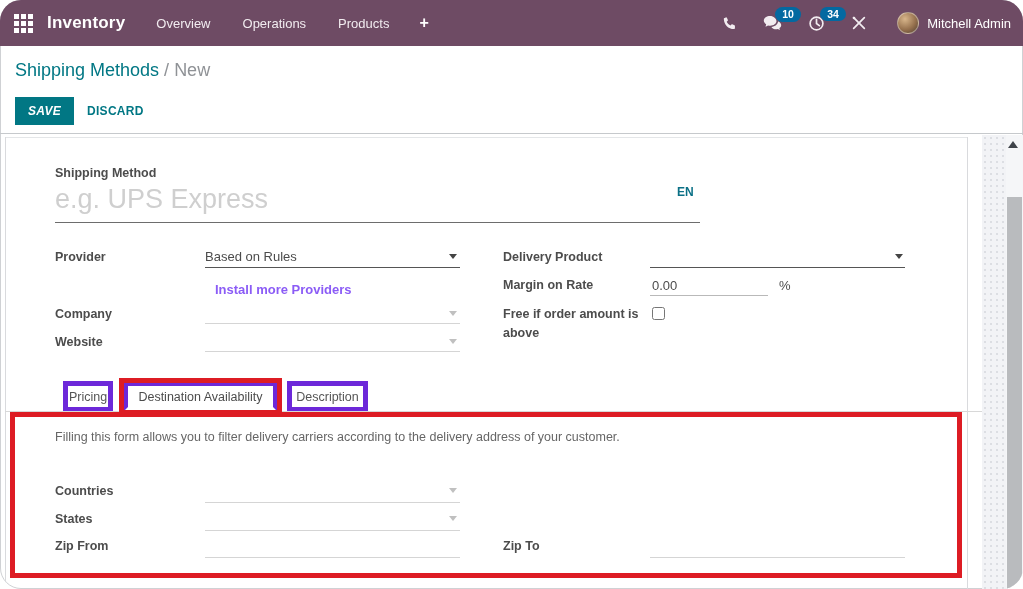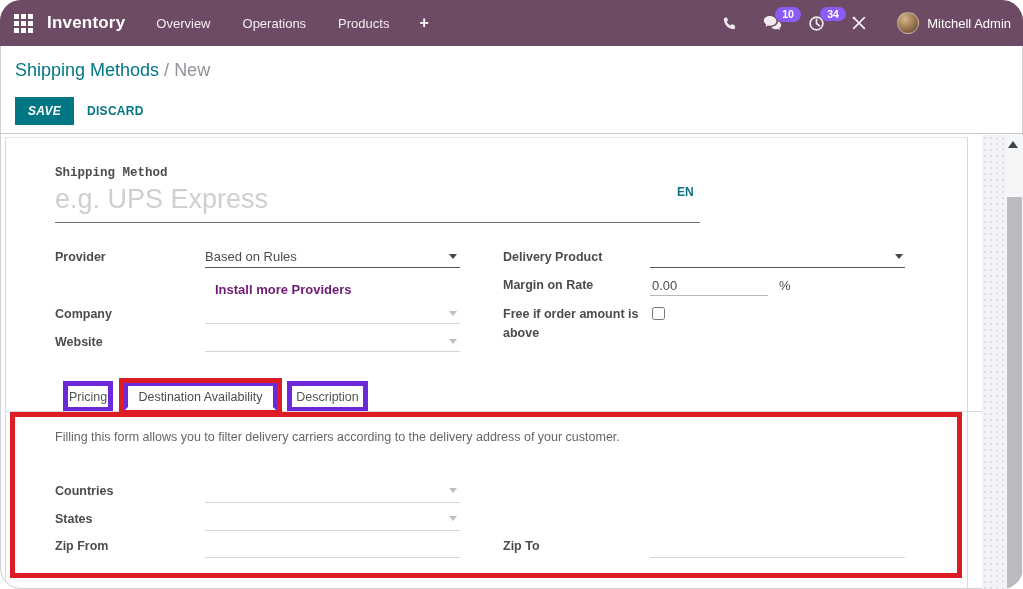--- a/index.html
+++ b/index.html
@@ -16,21 +16,21 @@
   .grid-icon { margin-left:14px; display:grid; grid-template-columns:repeat(3,5px); grid-gap:2px; cursor:pointer; }
   .grid-icon span { width:5px; height:5px; background:#fff; display:block; }
   .app-name { margin-left:14px; font-size:17px; font-weight:bold; letter-spacing:.2px; }
   .nav-item { font-size:13px; color:#f2ecf0; cursor:pointer; }
   .nav-item.ov { margin-left:31px; } .nav-item.op { margin-left:32px; } .nav-item.pr { margin-left:32px; }
   .nav-plus { margin-left:30px; font-size:16px; font-weight:bold; cursor:pointer; }
   .top-right { margin-left:auto; display:flex; align-items:center; margin-right:12px; }
   .tb-icon { position:relative; margin-left:26px; cursor:pointer; display:flex; align-items:center; }
   .tb-icon svg { display:block; }
   .badge {
-    position:absolute; top:-8px; left:12px; background:#8b5cf6; color:#fff;
+    position:absolute; top:-8px; left:12px; background:#0369a1; color:#fff;
     font-size:10.5px; font-weight:bold; padding:2px 7px; border-radius:10px; line-height:1;
   }
   .company-name { margin-left:28px; font-size:13px; color:#fff; cursor:pointer; }
   .avatar {
     margin-left:30px; width:22px; height:22px; border-radius:50%; cursor:pointer;
     background:radial-gradient(circle at 35% 30%, #d8b68b, #96714e 55%, #4f3d2e);
     border:1px solid rgba(255,255,255,.4);
   }
   .user-name { margin-left:8px; font-size:13px; color:#fff; cursor:pointer; }
 
@@ -76,21 +76,21 @@
 
   .name-input {
     position:absolute; left:55px; top:182px; width:600px; height:34px;
     border:none; outline:none; font-family:"Liberation Sans",sans-serif;
     font-size:27px; color:#4c4c4c; background:transparent;
   }
   .name-input::placeholder { color:#cfcfcf; opacity:1; }
   .name-uline { position:absolute; left:55px; top:222px; width:645px; height:1px; background:#6d6d6d; }
   .lang-badge { position:absolute; left:677px; top:185px; font-size:12px; color:#0b7086; cursor:pointer;font-weight:bold; }
 
-  .link-teal { position:absolute; font-size:13px; font-weight:bold; color:#701a75; cursor:pointer; }
+  .link-teal { position:absolute; font-size:13px; font-weight:bold; color:#8b5cf6; cursor:pointer; }
 
   .margin-input {
     position:absolute; left:652px; top:278px; width:110px; border:none; outline:none;
     font-family:"Liberation Sans",sans-serif; font-size:13px; color:#4c4c4c; background:transparent;
   }
   .checkbox { position:absolute; left:652px; top:307px; width:13px; height:13px; cursor:pointer; accent-color:#017784; }
 
   
   .tab {
     position:absolute; top:381px; height:31px; background:#fff; border:5px solid #6d28d9;
@@ -165,21 +165,21 @@
     <span class="bc-parent">Shipping Methods</span><span class="bc-sep"> / </span><span class="bc-current">New</span>
   </div>
 
   <button class="btn-save">SAVE</button>
   <button class="btn-discard">DISCARD</button>
   <div class="cp-divider"></div>
   <div class="sheet-top"></div>
   <div class="sheet-border-l"></div>
   <div class="sheet-border-r"></div>
 
-  <div class="lbl" style="left:55px; top:166px;font-family:Liberation Mono, monospace;">Shipping Method</div>
+  <div class="lbl" style="left:55px; top:166px;">Shipping Method</div>
   <input class="name-input" type="text" placeholder="e.g. UPS Express" style="">
   <div class="name-uline"></div>
   <div class="lang-badge">EN</div>
 
   <div class="lbl" style="left:55px; top:250px;">Provider</div>
   <div class="val" style="left:205px; top:249px; width:245px; cursor:pointer;">Based on Rules</div>
   <span class="caret dark" style="left:449px; top:254px;"></span>
   <div class="uline dark" style="left:205px; top:267px; width:255px;"></div>
   <div class="link-teal" style="left:215px; top:282px;">Install more Providers</div>
 

